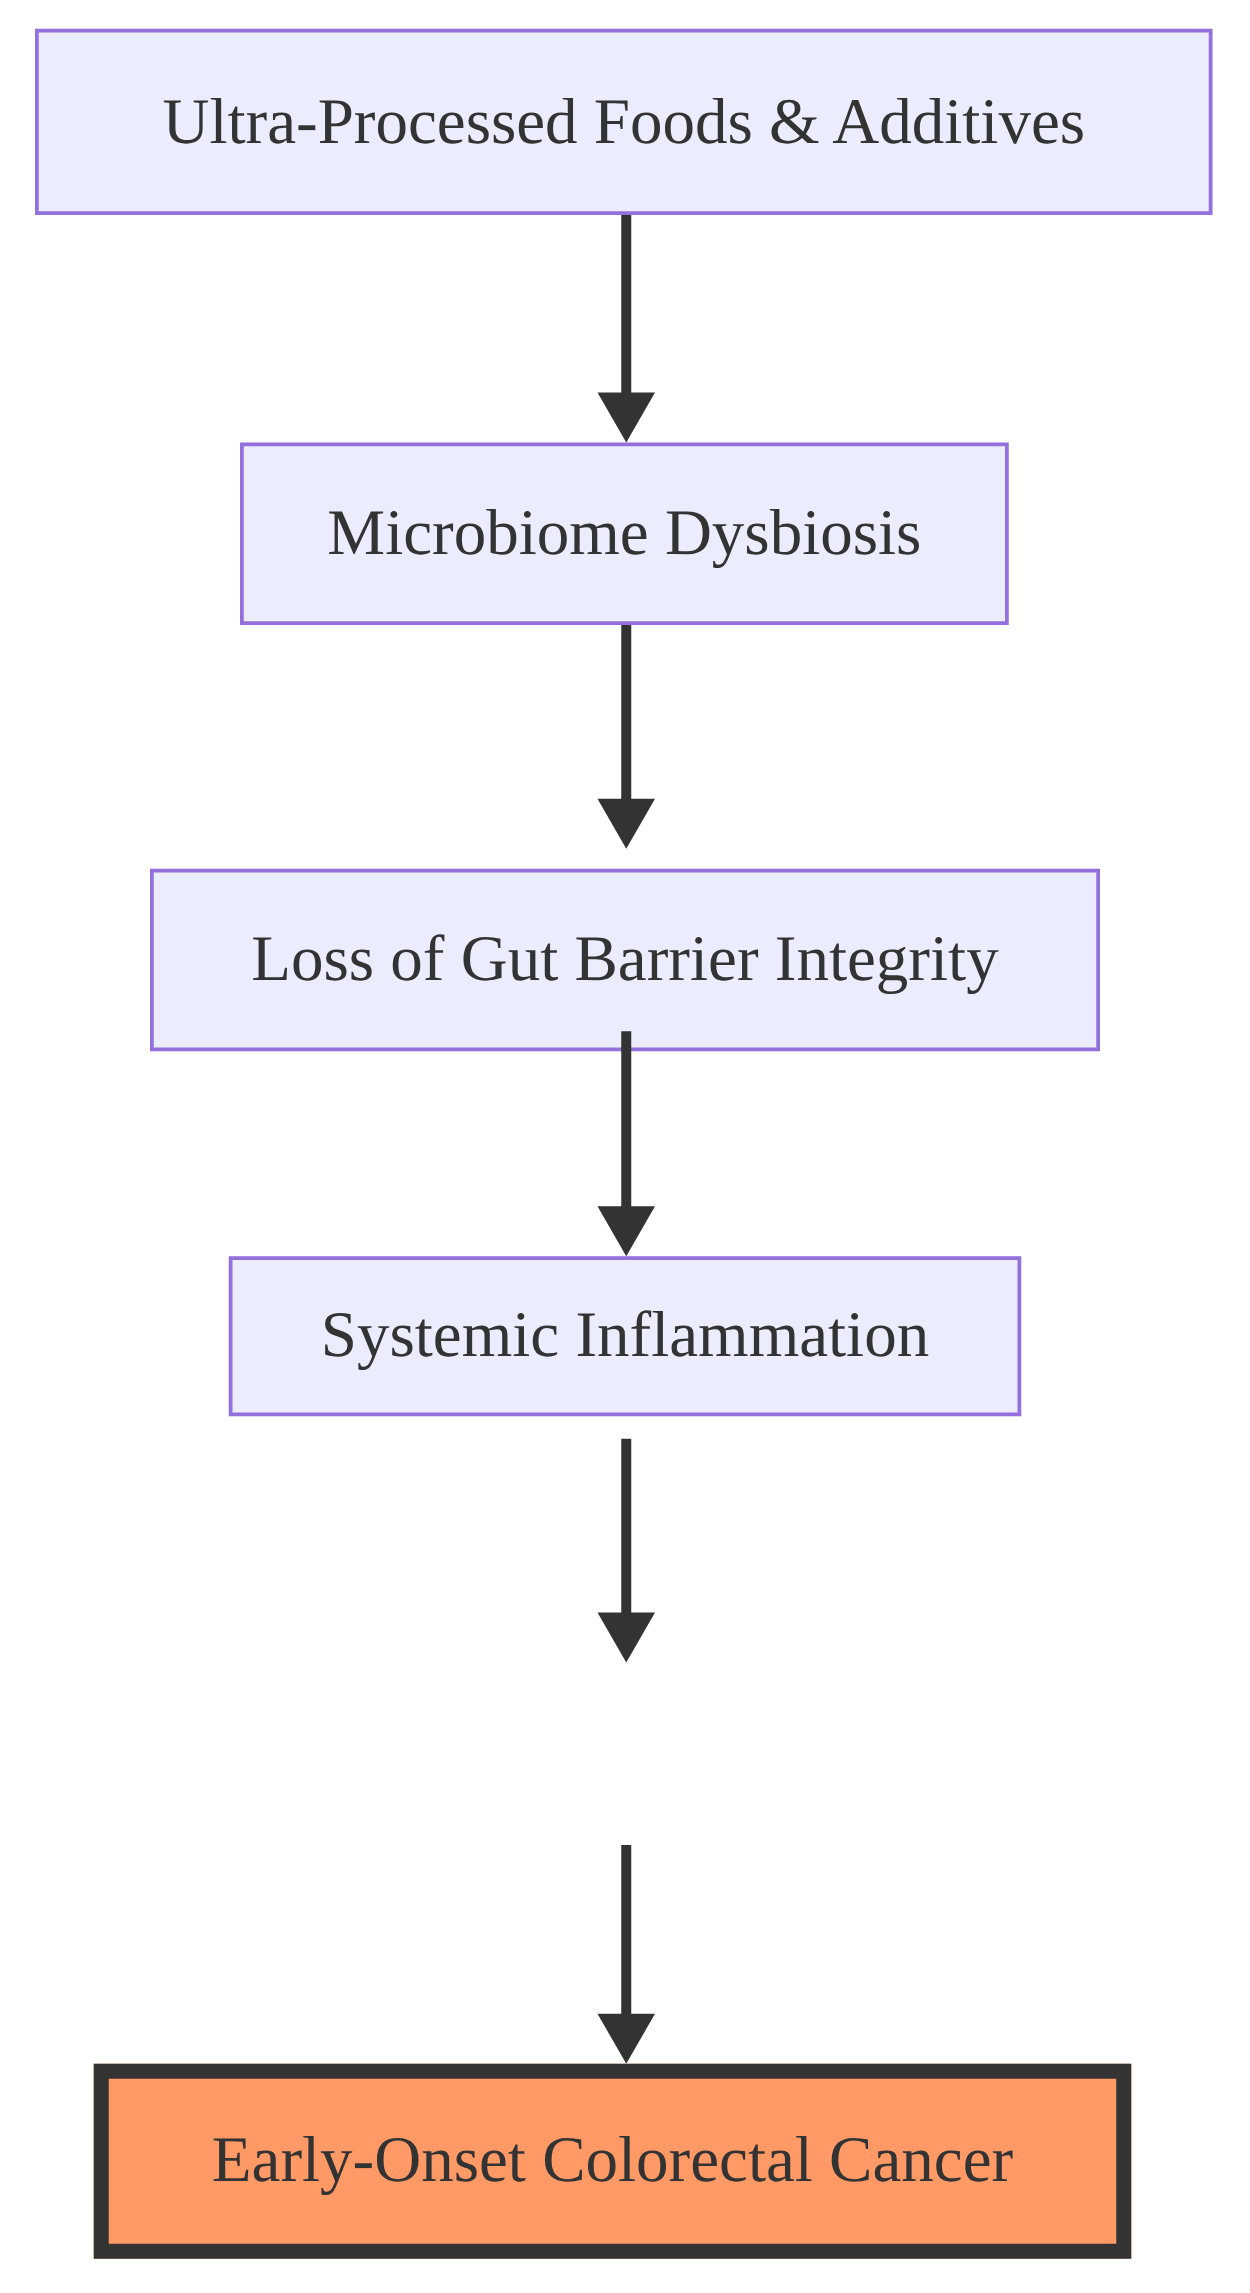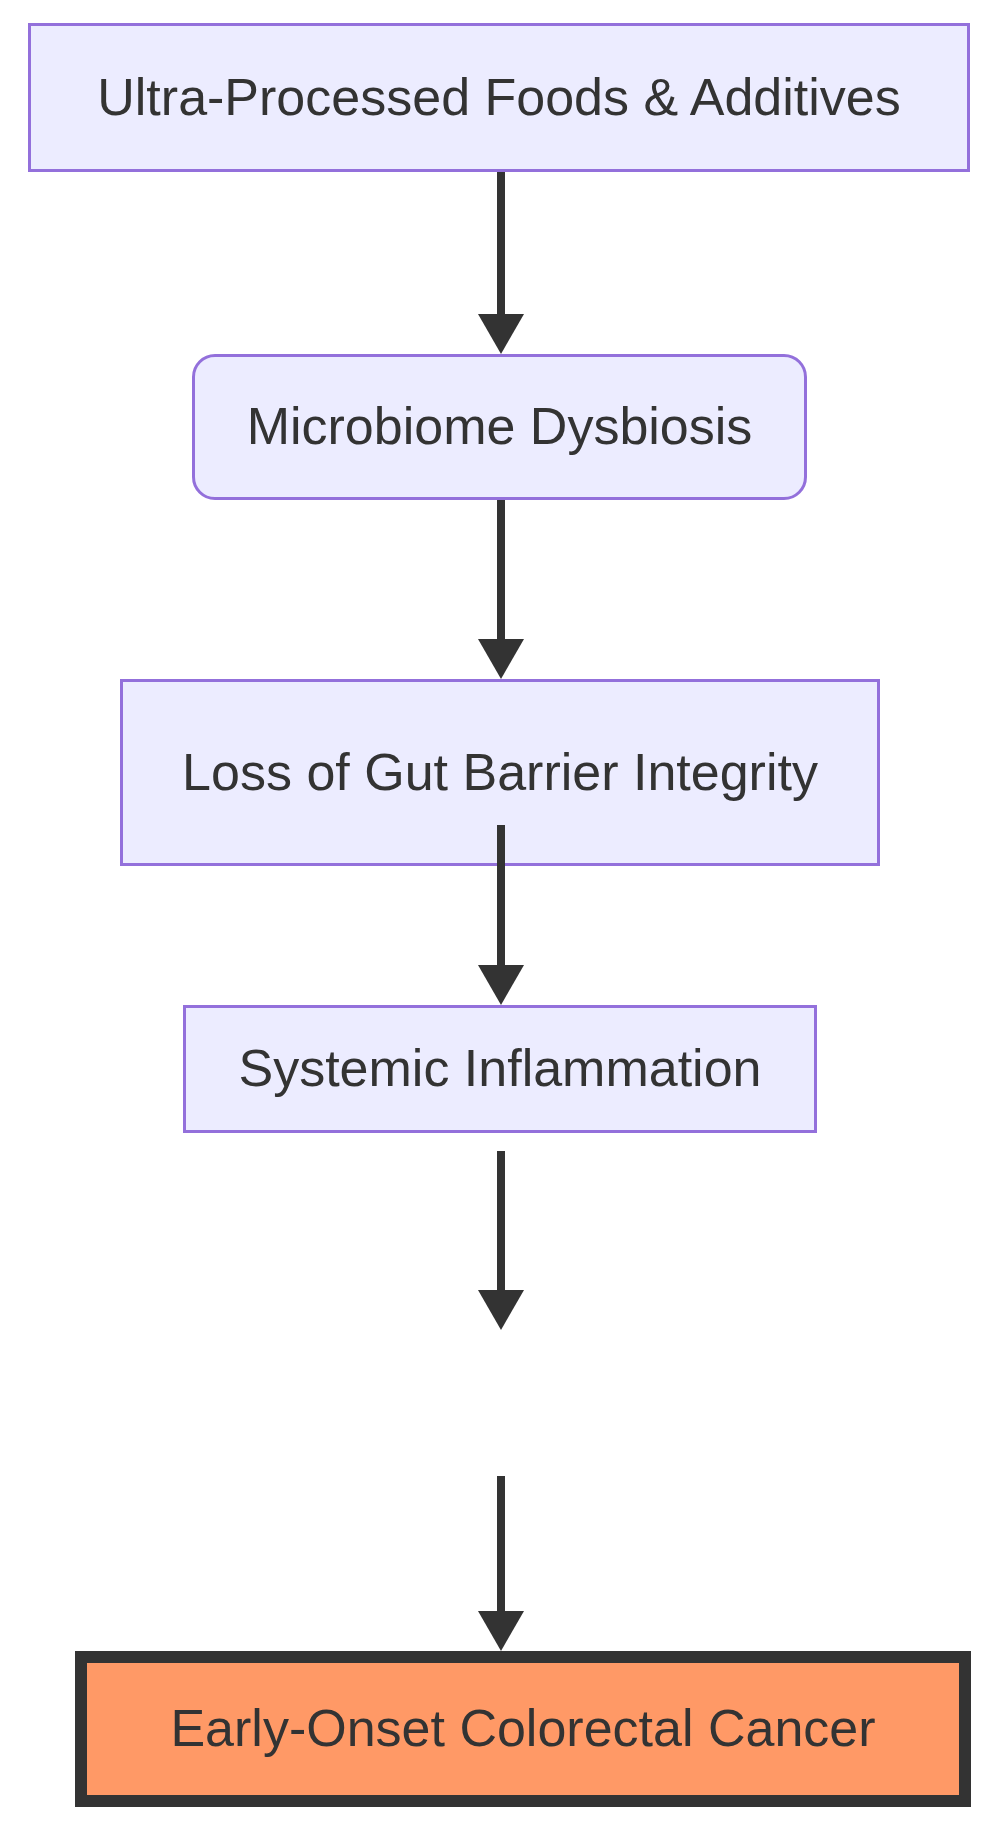--- a/index.html
+++ b/index.html
@@ -5,21 +5,21 @@
   html, body {
     margin: 0;
     padding: 0;
     background: #ffffff;
   }
   .canvas {
     position: relative;
     width: 1000px;
     height: 1834px;
     background: #ffffff;
-    font-family: Liberation Sans, sans-serif;
+    font-family: Liberation Serif, serif;
     overflow: hidden;
   }
   .node {
     position: absolute;
     box-sizing: border-box;
     background: #ECECFF;
     border: 3px solid #9370DB;
     display: flex;
     align-items: center;
     justify-content: center;
@@ -29,25 +29,25 @@
     color: #333333;
     font-size: 52px;
     line-height: 1.15;
     white-space: nowrap;
   }
   .node--outcome {
     background: #FF9966;
     border: 12px solid #333333;
   }
   .n1 { left: 28px;  top: 23px;   width: 942px; height: 149px; }
-  .n2 { left: 192px; top: 354px;  width: 615px; height: 146px; border-radius: 23px; }
-  .n3 { left: 120px; top: 679px;  width: 760px; height: 187px; justify-content: center; }
+  .n2 { left: 192px; top: 354px;  width: 615px; height: 146px; }
+  .n3 { left: 120px; top: 695px;  width: 760px; height: 146px; justify-content: center; }
   .n4 { left: 183px; top: 1005px; width: 634px; height: 128px; }
   .n5 { left: 93px;  top: 1330px; width: 812px; height: 146px; }
-  .n6 { left: 75px;  top: 1651px; width: 896px; height: 156px; }
+  .n6 { left: 75px;  top: 1651px; width: 830px; height: 156px; }
 
   .edge-line {
     position: absolute;
     left: 497px;
     width: 8px;
     background: #333333;
   }
   .edge-head {
     position: absolute;
     left: 478px;

